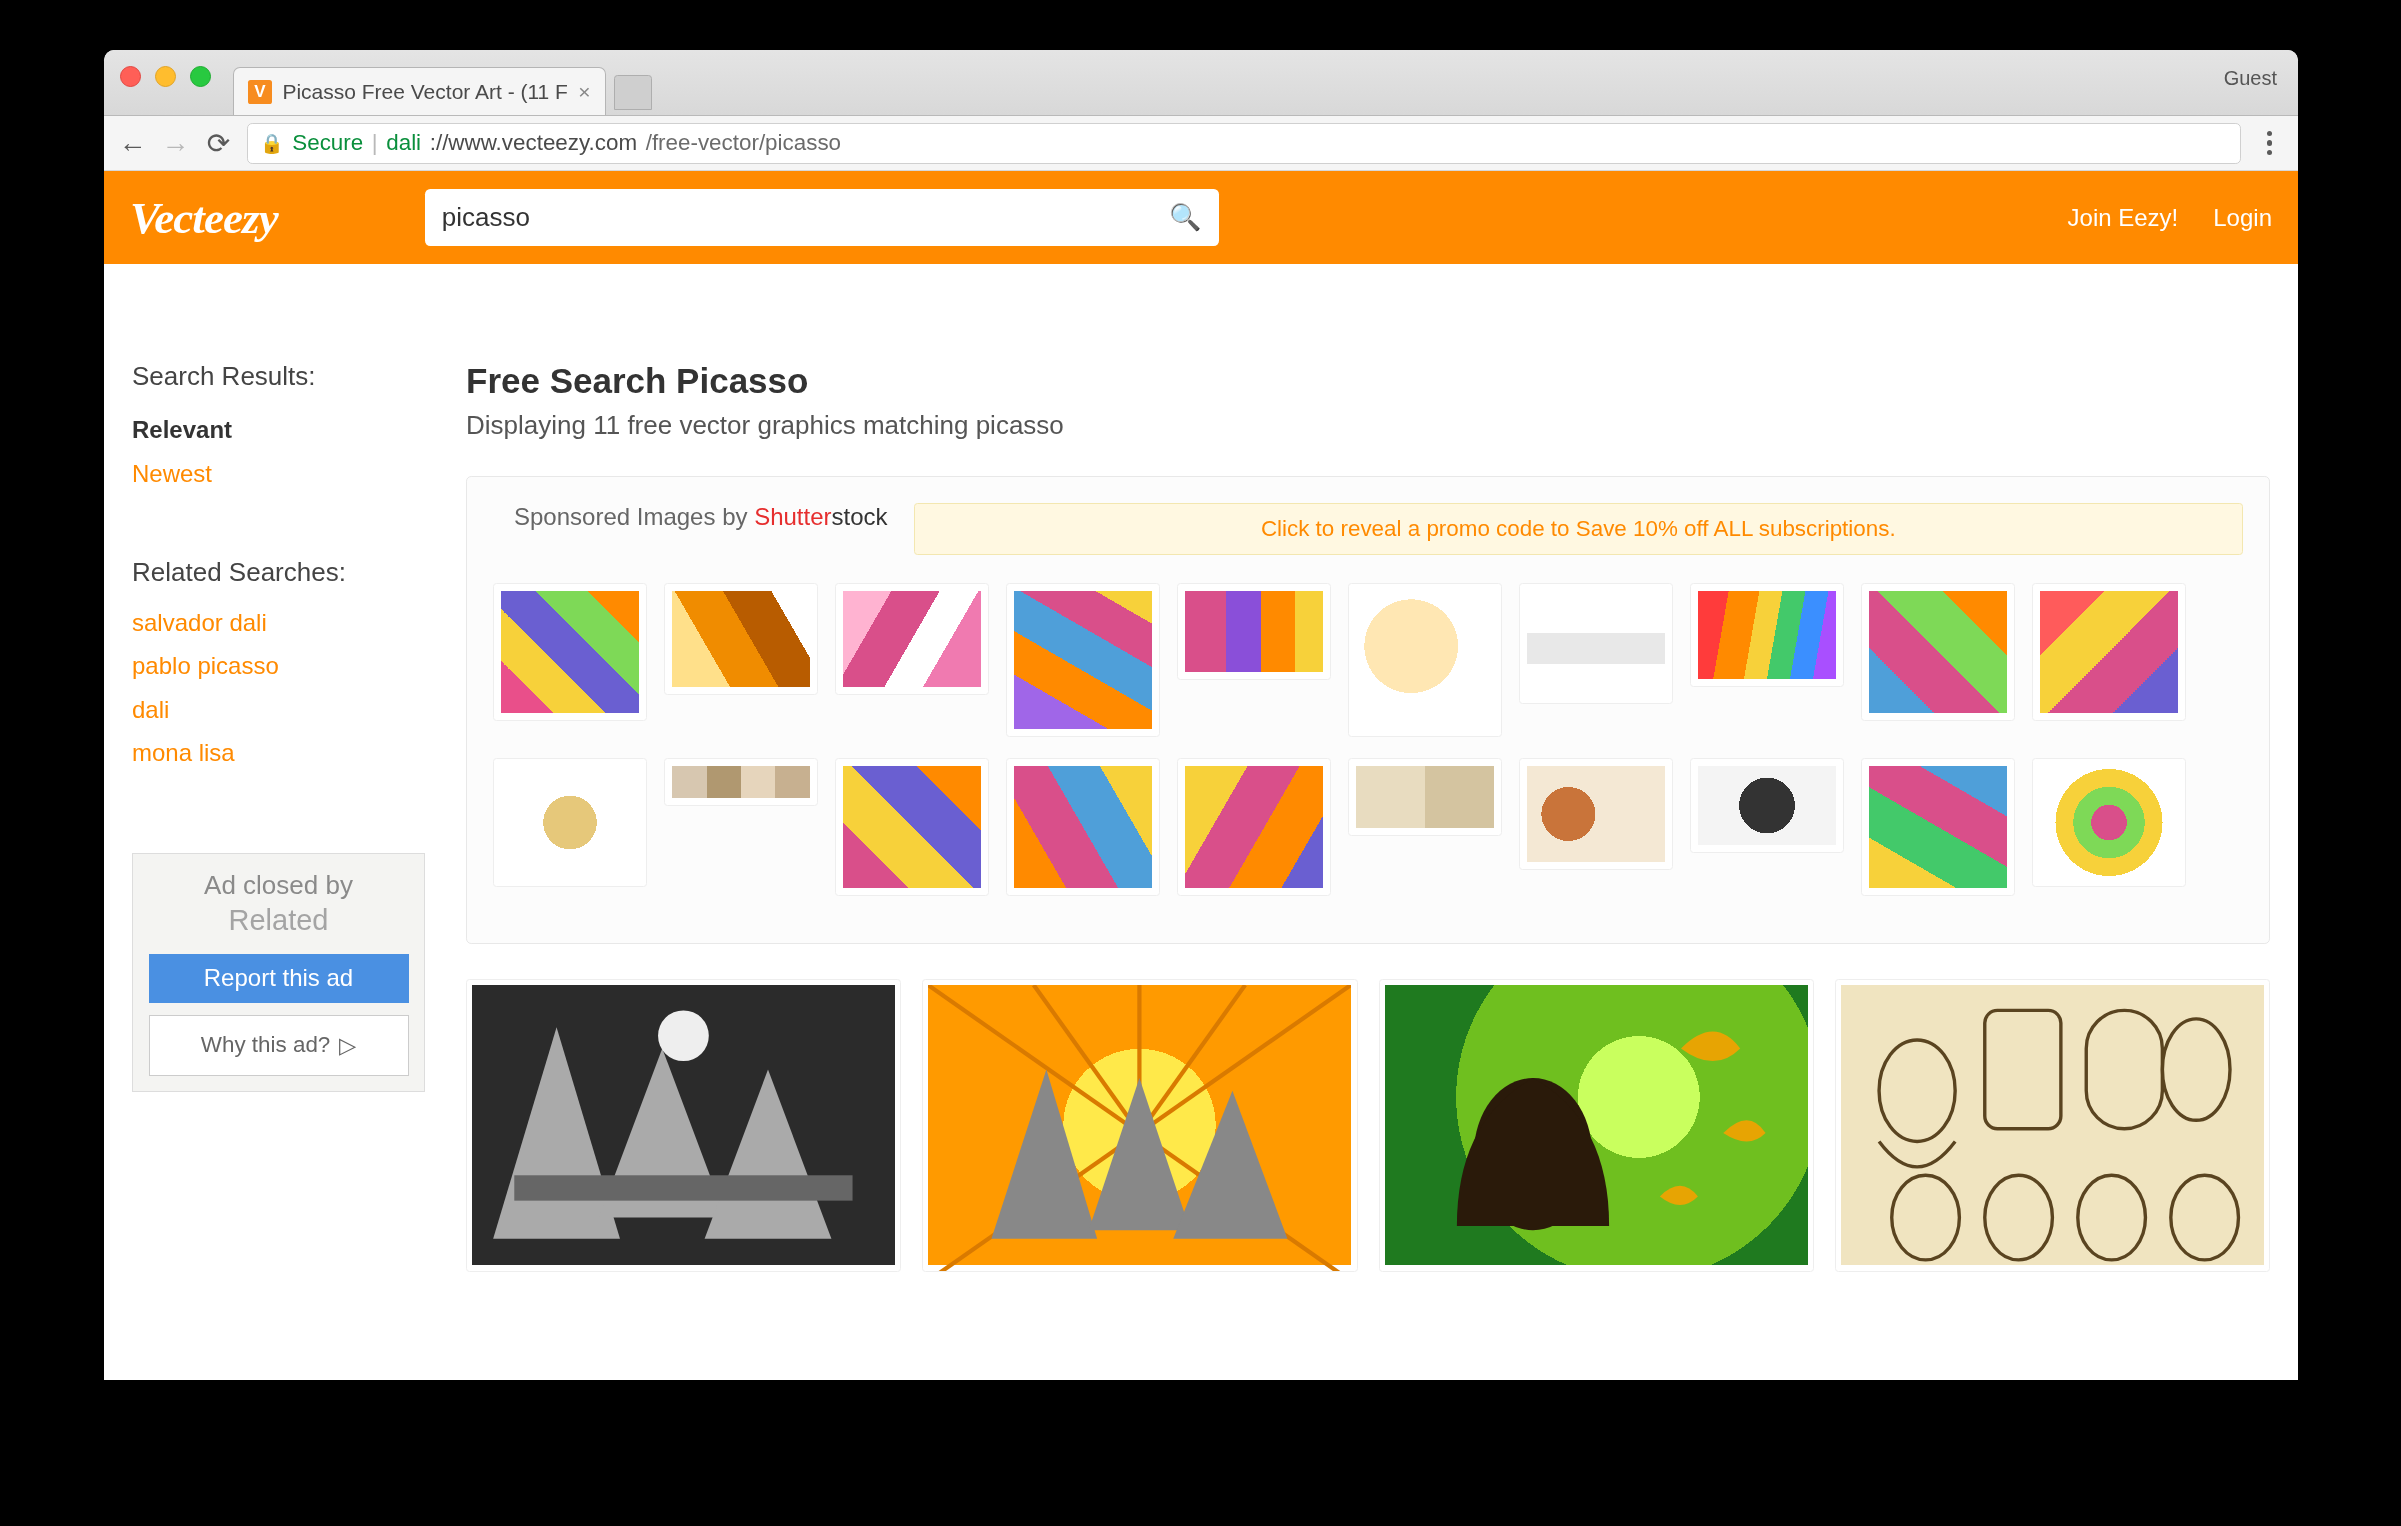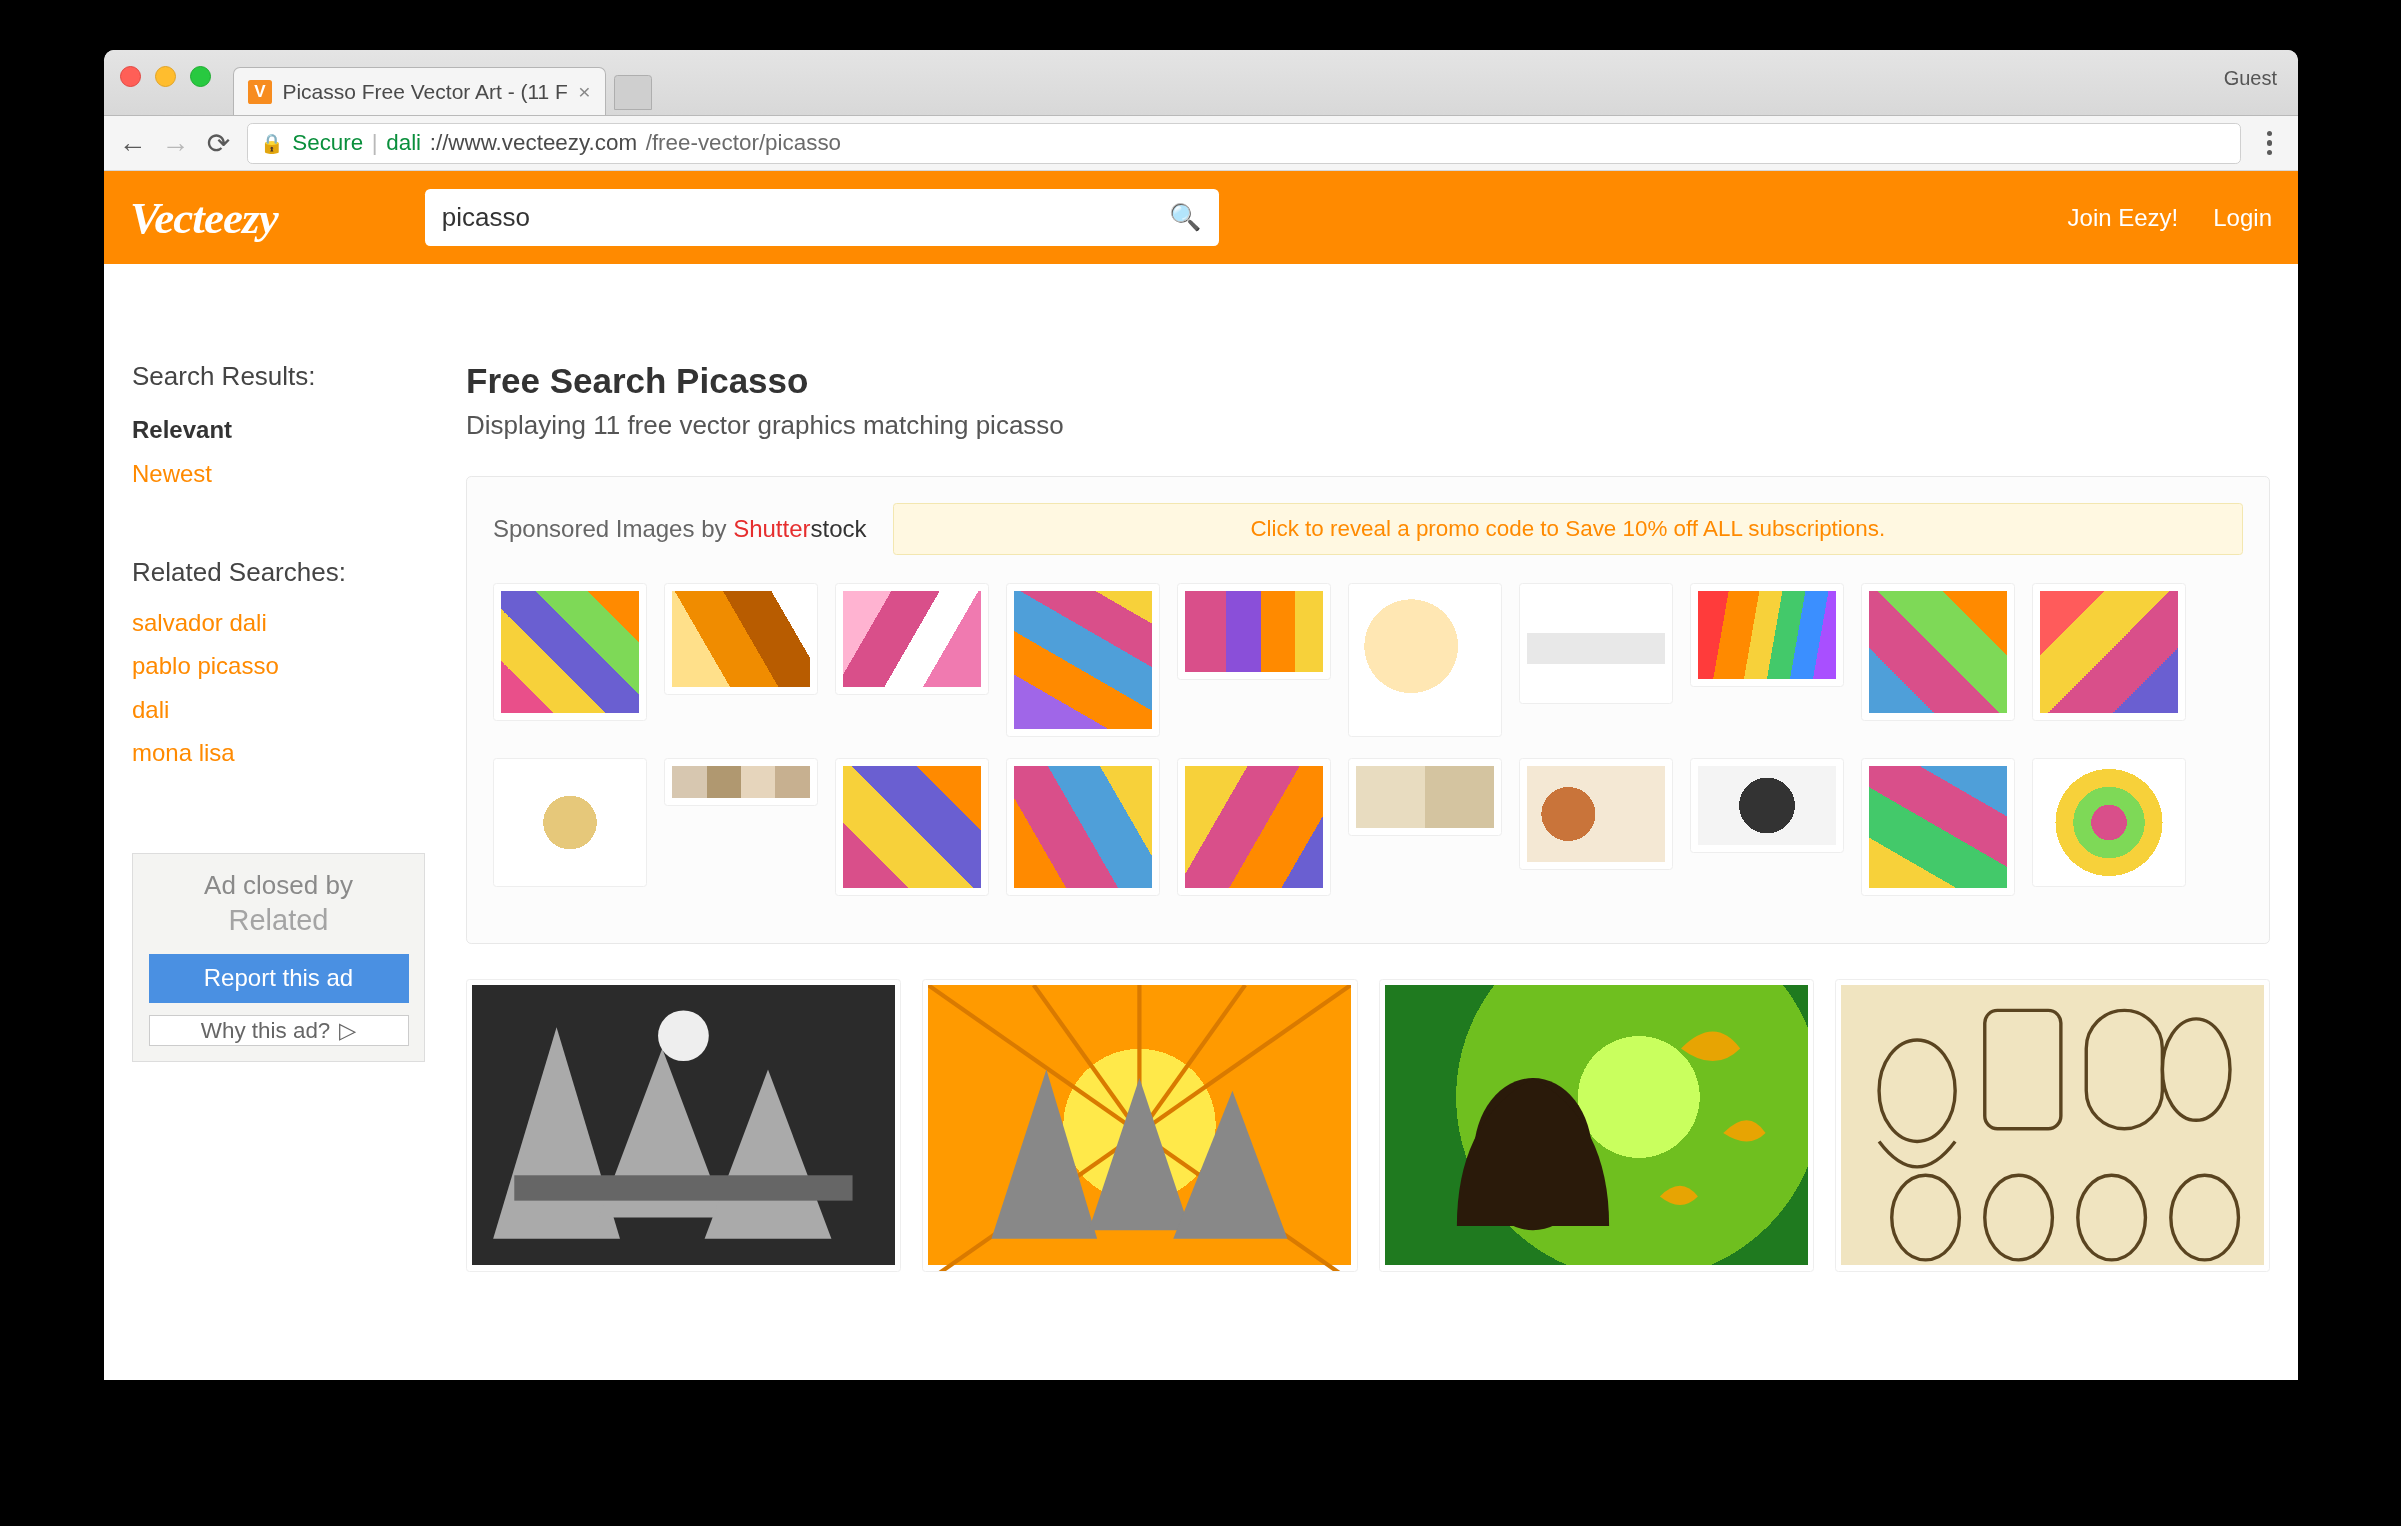--- a/index.html
+++ b/index.html
@@ -43,28 +43,28 @@
 .page { display:flex; padding: 97px 28px 0 28px; gap: 41px; }
 .sidebar { width: 293px; flex-shrink:0; }
 .sb-title { font-size:26px; color:#444; margin-bottom:24px; }
 .sb-item { font-size:24px; margin-bottom:15.5px; color:#ff8a00; cursor:pointer;}
 .sb-item.active { color:#333; font-weight:700; }
 .sb-section { font-size:26px; color:#444; margin-top:69px; margin-bottom:21px;}
 .adbox { margin-top:86px; background:#f4f4f2; border:0.9px solid #ddd; padding:15.5px; text-align:center;}
 .adbox .closed { font-size:26px; color:#8a8a8a; margin-bottom:3.5px;}
 .adbox .goog { font-size:29px; color:#a4a4a4; font-weight:500; margin-bottom:17px;}
 .report-btn { background:#4a90e2; color:#fff; border:none; font-size:24px; padding:10.4px 17px; width:100%; margin-bottom:12px;}
-.why-btn { background:#fff; border:0.9px solid #ccc; font-size:22.4px; color:#666; padding:1px 14px; width:100%; display:flex; align-items:flex-end; justify-content:center; gap:8.6px;}
+.why-btn { background:#fff; border:0.9px solid #ccc; font-size:22.4px; color:#666; padding:16px 14px; width:100%; display:flex; align-items:center; justify-content:center; gap:8.6px;}
 
 .main { flex:1; }
 .h1 { font-size:35px; font-weight:700; color:#333; margin-bottom:8.6px;}
 .sub { font-size:26px; color:#555; margin-bottom:35px;}
 
 .sponsored { border:0.9px solid #e8e8e8; border-radius:5.2px; padding:26px; background:#fcfcfc;}
-.sponsored-head { display:flex; align-items:center; gap:26px; margin-bottom:28px;}
+.sponsored-head { display:flex; align-items:flex-start; gap:26px; margin-bottom:28px;margin-left:21px;}
 .sp-label { font-size:24px; color:#666; }
 .sp-brand1 { color:#e62e2e; }
 .sp-brand2 { color:#333; }
 .promo { flex:1; background:#fff8e1; border:0.9px solid #f3e7b0; border-radius:3.5px; padding:12px 17px; text-align:center; font-size:22.4px; color:#ff8a00;}
 .thumb-row { display:flex; gap:17px; margin-bottom:21px;}
 .thumb { background:#fff; border:0.9px solid #eee; border-radius:3.5px; padding:7px; display:flex; align-items:center; justify-content:center; overflow:hidden;}
 
 .results { display:flex; gap:21px; margin-top:35px;}
 .result-card { flex:1; background:#fff; border:0.9px solid #eee; border-radius:3.5px; height:293px; padding:5.2px; overflow:hidden; display:flex;}
 .result-card .inner { flex:1; }

